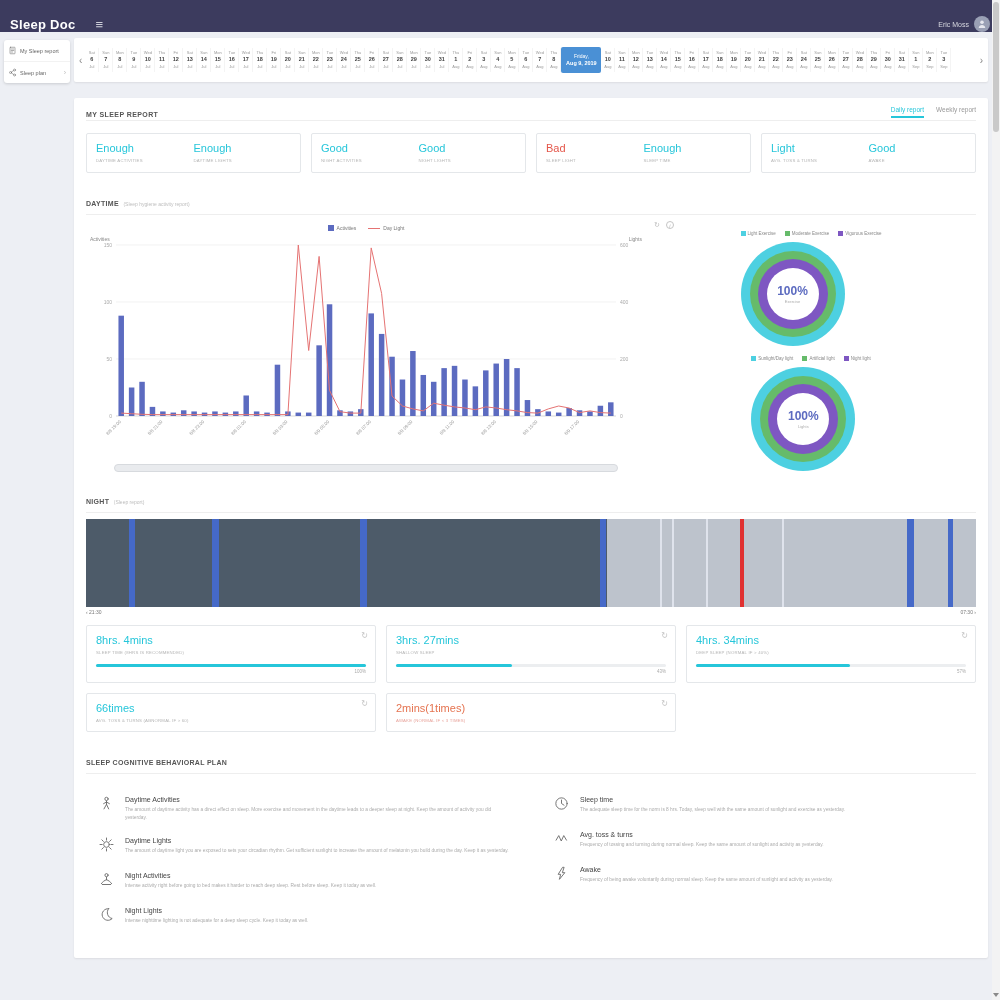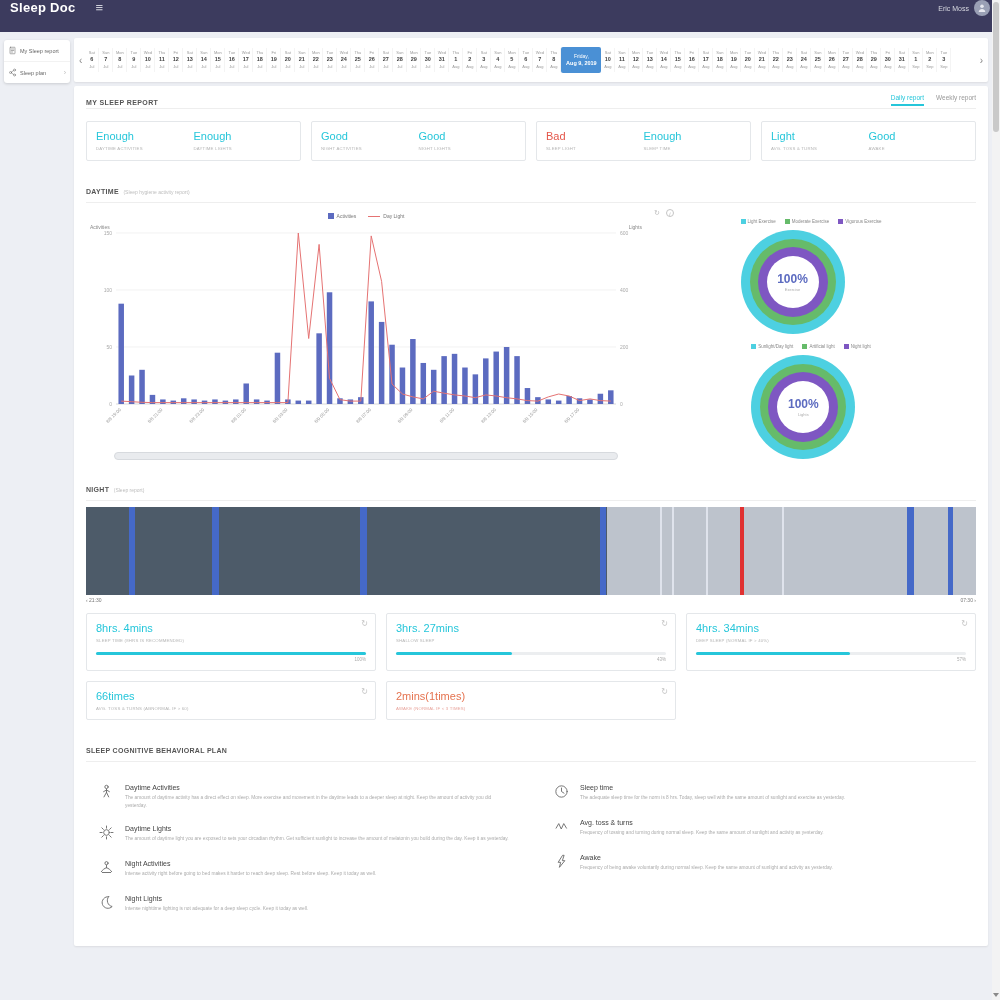--- a/index.html
+++ b/index.html
@@ -1,37 +1,37 @@
 <!DOCTYPE html>
 <html><head>
 <meta charset="utf-8">
 <style>
   *{box-sizing:border-box}
   html,body{margin:0;padding:0}
   body{width:1000px;height:1000px;background:#edeff4;font-family:"Liberation Sans","DejaVu Sans",sans-serif;overflow:hidden;position:relative}
-  .navbar{height:32px;background:#3c3b5e;display:flex;align-items:flex-start;color:#fff;padding:0 10px;gap:20px}
+  .navbar{height:32px;background:#3c3b5e;display:flex;align-items:flex-end;color:#fff;padding:0 10px;gap:20px}
   .brand{font-weight:bold;font-size:13px;letter-spacing:.3px}
   .menu{font-size:13px;color:#cfd0da;cursor:pointer}
   .nav-right{margin-left:auto;display:flex;align-items:center;gap:5px;font-size:7px;color:#d7d8e0}
   .avatar{width:16px;height:16px;border-radius:50%;background:#9aa0b5;display:inline-flex;align-items:center;justify-content:center}
   .sidebar{position:absolute;left:4px;top:40px;width:66px;background:#fff;border-radius:3px;box-shadow:0 1px 3px rgba(0,0,0,.15);z-index:5}
   .side-item{display:flex;align-items:center;gap:3px;padding:6px 4px;font-size:5.5px;color:#666;border-bottom:1px solid #f2f2f2;cursor:pointer}
   .side-item:last-child{border-bottom:none}
   .side-caret{margin-left:auto;color:#bbb;font-size:7px}
   .content{margin-left:74px;padding:6px 12px 0 0}
   .datebar{background:#fff;border-radius:2px;height:44px;display:flex;align-items:center;padding:0 2px;box-shadow:0 1px 2px rgba(0,0,0,.08)}
   .dates{display:flex;flex:1;overflow:hidden;align-items:center}
   .date-cell{width:14px;flex:none;text-align:center;border-right:1px solid #f4f4f4;padding:2px 0;cursor:pointer}
   .date-cell .dw,.date-cell .dm{font-size:4px;color:#9a9a9a;display:block;line-height:1.5}
   .date-cell .dn{font-size:5.5px;color:#444;font-weight:bold;display:block;line-height:1.4}
   .date-cell.sel{width:40px;background:#4a90d5;border-radius:2px;color:#fff;padding:5px 0;border-right:none}
   .sel .l1{font-size:5px;display:block;line-height:1.6}
   .sel .l2{font-size:5.5px;font-weight:bold;display:block;line-height:1.4}
   .dstrip-arrow{font-size:10px;color:#888;padding:0 3px;cursor:pointer;flex:none}
-  .main-card{background:#fff;margin-top:4px;border-radius:2px;box-shadow:0 1px 2px rgba(0,0,0,.08);padding:8px 12px 16px}
+  .main-card{background:#fff;margin-top:16px;border-radius:2px;box-shadow:0 1px 2px rgba(0,0,0,.08);padding:8px 12px 16px}
   .report-head{display:flex;align-items:flex-end;border-bottom:1px solid #eee;padding-bottom:2px}
   .report-title{font-size:7px;font-weight:bold;color:#555;letter-spacing:.4px}
   .tabs{margin-left:auto;display:flex;gap:12px}
   .tab{font-size:6.5px;color:#999;padding-bottom:3px;cursor:pointer}
   .tab.active{color:#26c6da;border-bottom:2px solid #26c6da}
   .summary-row{display:flex;gap:10px;margin:12px 0 14px}
   .sum-card{flex:1;border:1px solid #e4e7ea;border-radius:2px;display:flex;padding:8px 9px 9px}
   .sum-half{flex:1}
   .sum-val{font-size:11px}
   .sum-val.teal{color:#26c6da}

